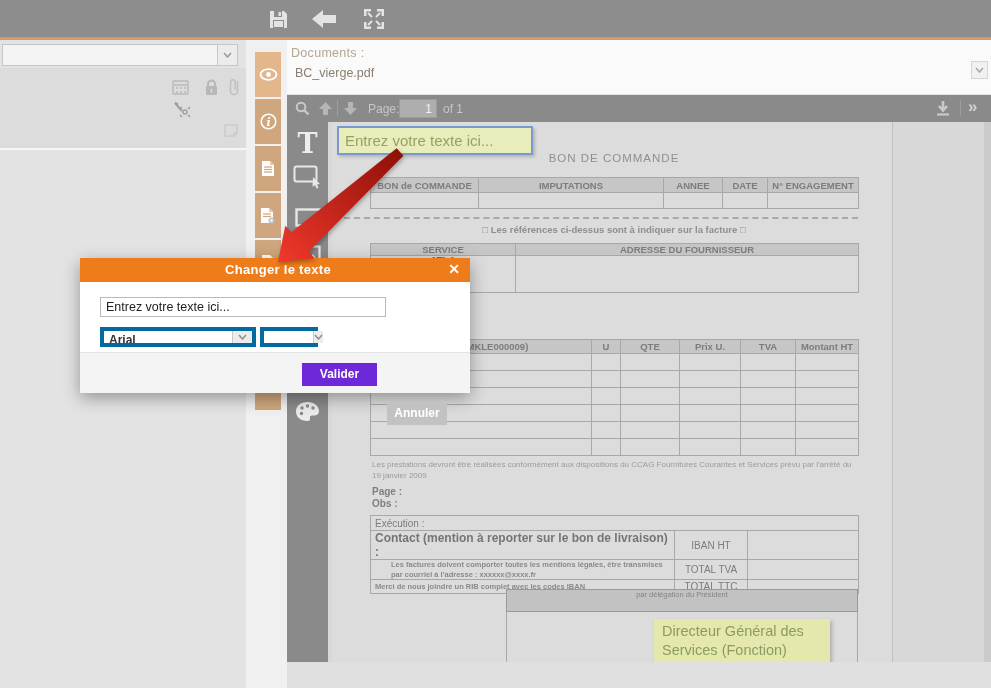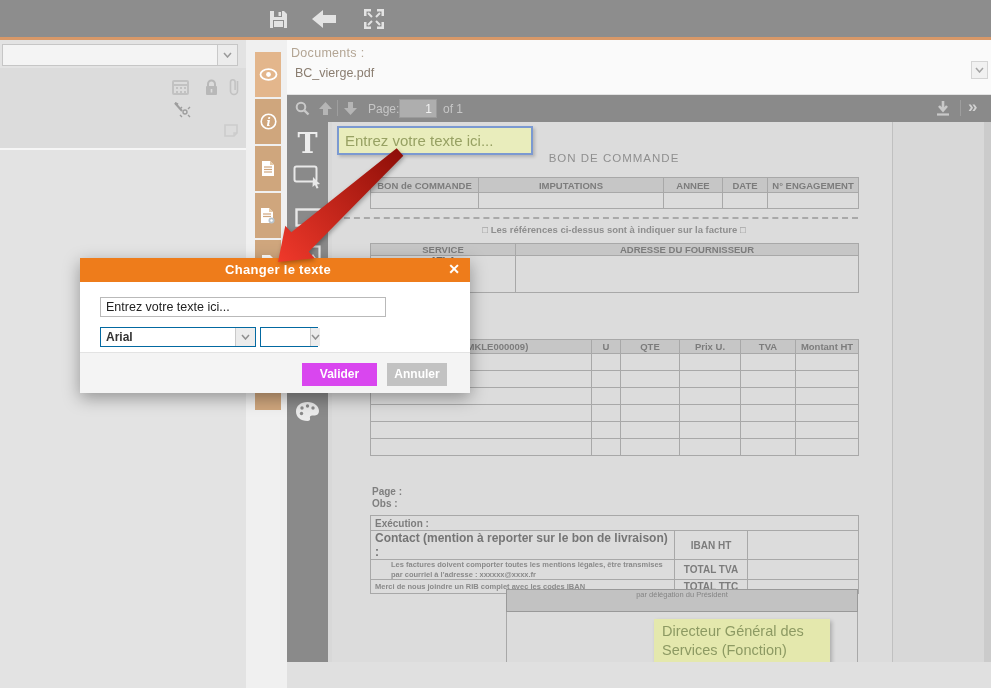--- a/index.html
+++ b/index.html
@@ -59,45 +59,45 @@
   table.form td.hdr { background:#c6c6c6; font-weight:bold; text-align:center; }
   #table1 { left:370px; top:177px; width:488px; }
   #dashed-sep { left:334px; top:217px; width:524px; border-top:2px dashed #a9a9a9; }
   #refs-line { left:370px; top:224px; width:488px; text-align:center; font-size:9.5px; font-weight:bold; color:#8e8e8e; }
   #table2 { left:370px; top:243px; width:488px; }
   #items-table { left:370px; top:339px; width:488px; }
   #ccag-note { left:372px; top:460px; width:486px; font-size:8px; color:#9b9b9b; line-height:1.35; }
   #lieu-label { left:372px; top:486px; font-size:10px; font-weight:bold; color:#7f7f7f; }
   #obs-label { left:372px; top:498px; font-size:10px; font-weight:bold; color:#7f7f7f; }
   #exec-table { left:370px; top:515px; width:488px; }
-  #exec-table td { white-space:normal;font-weight:bold; }
+  #exec-table td { white-space:normal; }
   #visa-table { left:506px; top:589px; width:352px; }
   #visa-header { width:352px; height:23px; background:#c2c2c2; border:1px solid #999; text-align:center; }
   #visa-title { font-size:9.5px; color:#757575; padding-top:2px; }
   #visa-subtitle { font-size:7.5px; color:#858585; }
   #visa-body { width:352px; height:60px; border-left:1px solid #a8a8a8; border-right:1px solid #a8a8a8; background:#dcdcdc; }
 
   
   #note-top { left:337px; top:126px; width:196px; height:29px; background:#e9edbc; border:2px solid #7b99d1; font-size:15px; color:#97a163; line-height:25px; padding-left:6px; box-shadow:2px 2px 3px rgba(0,0,0,.18); cursor:pointer; }
   #note-signature { left:654px; top:619px; width:176px; height:46px; background:#e4e8ad; font-size:14.5px; color:#8d9a63; line-height:1.3; padding:3px 0 0 8px; box-shadow:2px 2px 4px rgba(0,0,0,.22); cursor:pointer; }
 
   
   #modal { left:80px; top:258px; width:390px; height:135px; background:#ffffff; box-shadow:0 5px 16px rgba(0,0,0,.35); z-index:40; }
   #modal-header { left:0; top:0; width:390px; height:24px; background:#ee7c1b; }
   #modal-title { width:356px; text-align:center; line-height:24px; font-size:13px; font-weight:bold; color:#ffffff; letter-spacing:.3px;padding-left:40px; }
   #modal-close { left:364px; top:3px; width:20px; height:18px; color:#ffffff; font-weight:bold; font-size:14px; text-align:center; cursor:pointer; }
   #modal-input { left:20px; top:39px; width:286px; height:20px; border:1px solid #b9b9b9; font-size:12.5px; color:#222; padding:0 5px; font-family:"Liberation Sans", sans-serif; background:#fff; }
-  .mselect { position:absolute; height:20px; border:1px solid #0369a1; background:#fff; display:flex; cursor:pointer; }
+  .mselect { position:absolute; height:20px; border:4px solid #0369a1; background:#fff; display:flex; cursor:pointer; }
   .mselect .sel-text { flex:1; font-size:12px; font-weight:bold; color:#333; line-height:18px; padding-left:5px; overflow:hidden; }
   #font-select { left:20px; top:69px; width:156px; }
   #size-select { left:180px; top:69px; width:58px;gap:44px; }
   #modal-footer { left:0; top:94px; width:390px; height:41px; background:#f4f4f4; border-top:1px solid #e3e3e3; }
   .mbtn { position:absolute; top:10px; height:23px; color:#fff; font-weight:bold; font-size:12px; text-align:center; line-height:23px; cursor:pointer; }
-  #btn-validate { left:222px; width:75px; background:#d946ef; }
-  #btn-cancel { left:307px; width:60px; background:#c2c2c2; }
+  #btn-validate { left:222px; width:75px; background:#6d28d9; }
+  #btn-cancel { left:307px; width:60px; background:#c2c2c2;margin-top:39px; }
 
   #red-arrow { z-index:50; pointer-events:none; }
   svg { display:block; }
 </style>
 </head>
 <body>
 
 <div id="app">
 
   <div id="topbar" class="abs">
@@ -428,20 +428,21 @@
           <td></td>
           <td></td>
           <td></td>
           <td></td>
           <td></td>
           <td></td>
         </tr>
   </tbody>
     </table>
 
+  <div id="ccag-note" class="abs">Les prestations devront être réalisées conformément aux dispositions du CCAG Fournitures Courantes et Services prévu par l'arrêté du 19 janvier 2009</div>
   <div id="lieu-label" class="abs">Page :</div>
   <div id="obs-label" class="abs">Obs :</div>
 
   <table id="exec-table" class="form abs">
     <colgroup>
         <col style="width:304px">
         <col style="width:73px">
         <col style="width:111px">
       </colgroup>
     <tbody>

